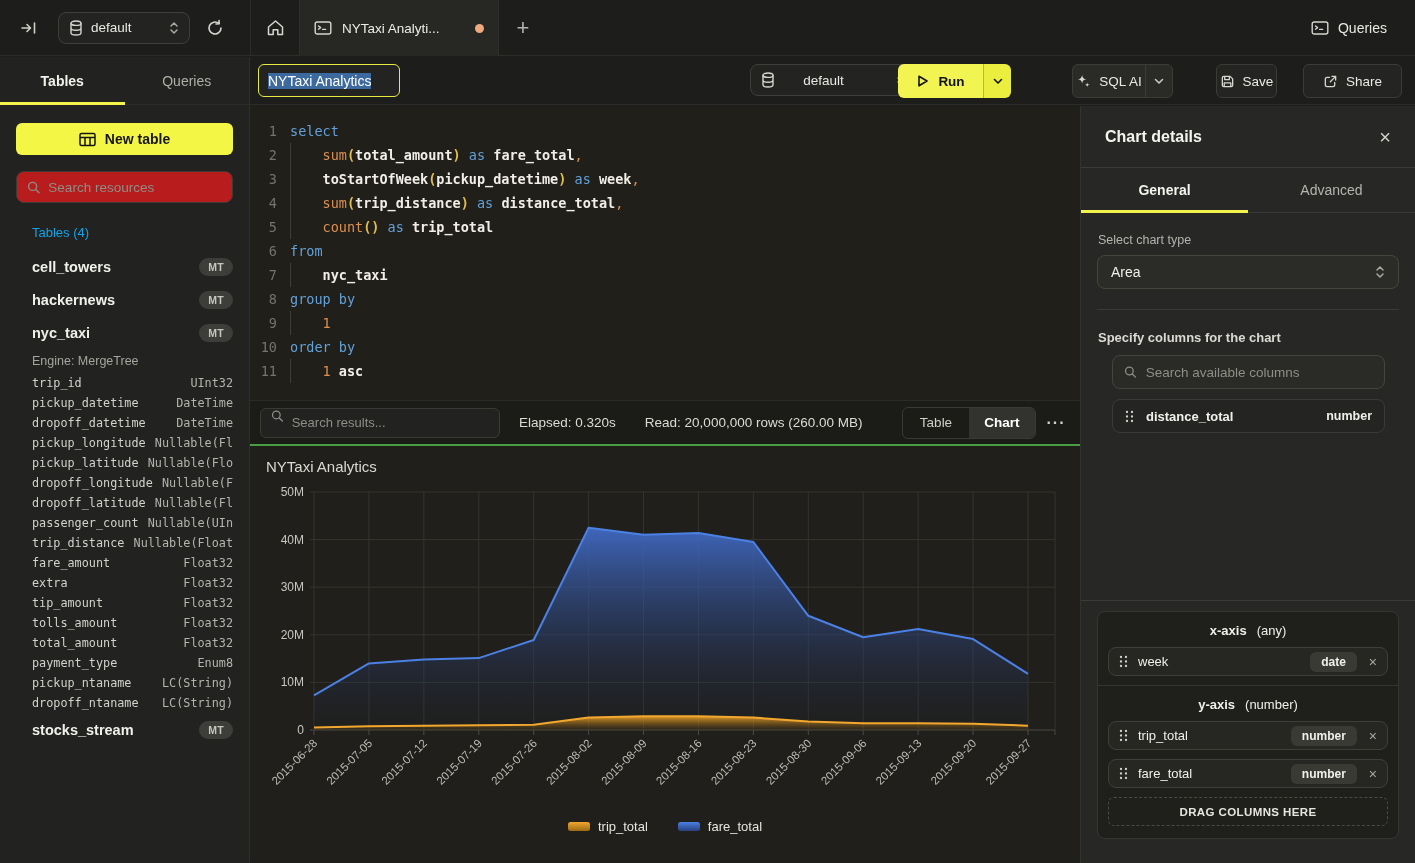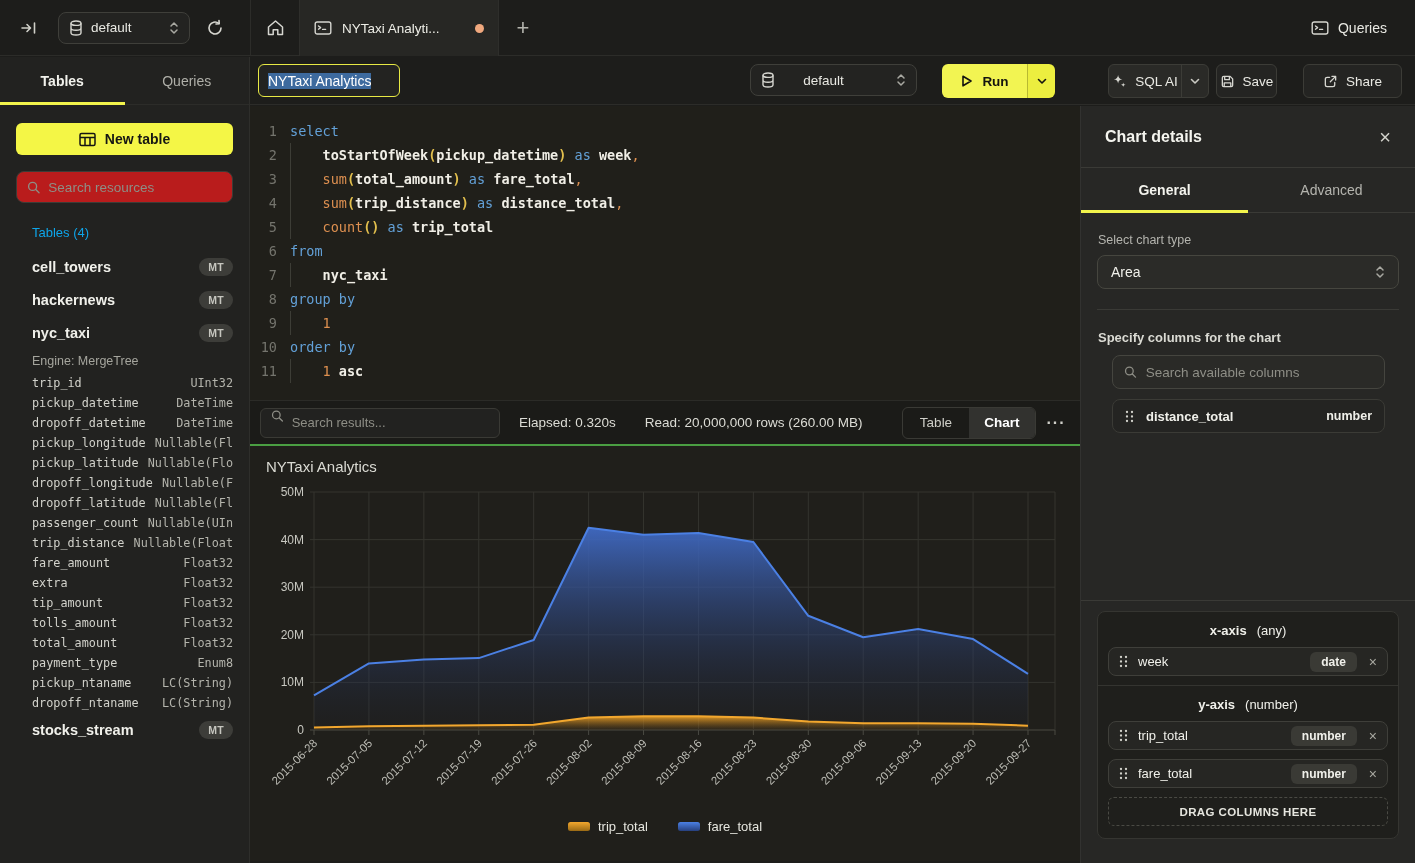--- a/index.html
+++ b/index.html
@@ -57,29 +57,29 @@
   .col-row .cname { color:#d2d2cb; }
   .col-row .ctype { color:#b4b4ac; }
 
   
   .toolrow { position:absolute; left:250px; top:57px; width:1165px; height:48px; background:#1d1d1b;
     border-bottom:1px solid #2c2c29; }
   .title-input { position:absolute; left:8px; top:7px; width:142px; height:33px; background:#232321;
     border:1.5px solid #e7e944; border-radius:6px; display:flex; align-items:center; padding:0 9px; cursor:text; }
   .title-input span { font-size:14px; color:#fff; background:#3d6a9e; white-space:nowrap; }
   .toolrow .db-select { position:absolute; left:500px; top:7px; width:167px; justify-content:space-between; }
-  .run-btn { position:absolute; left:692px; top:7px; width:113px; height:34px; border-radius:6px; overflow:hidden;
+  .run-btn { position:absolute; left:648px; top:7px; width:113px; height:34px; border-radius:6px; overflow:hidden;
     display:flex; cursor:pointer; border:none; padding:0; background:none; font-family:inherit; }
   .run-main { flex:1; background:#f2f452; display:flex; align-items:center; justify-content:center; gap:9px;
     font-size:13.5px; font-weight:bold; color:#14140f; }
   .run-caret { width:28px; background:#eceE3f; display:flex; align-items:center; justify-content:center;
     border-left:1px solid rgba(0,0,0,.22); color:#14140f; }
   .split-btn { position:absolute; top:7px; height:34px; border:1px solid #3c3c37; border-radius:6px;
     background:#2a2a27; display:flex; align-items:center; cursor:pointer; color:#e9e9e3; }
-  .sqlai-btn { left:822px; width:101px;margin-left:36px; }
+  .sqlai-btn { left:822px; width:101px; }
   .sqlai-main { flex:1; display:flex; align-items:center; justify-content:center; gap:8px; font-size:13.5px; }
   .sqlai-caret { width:27px; align-self:stretch; display:flex; align-items:center; justify-content:center;
     border-left:1px solid #3c3c37; color:#c9c9c2; }
   .plain-btn { position:absolute; top:7px; height:34px; border:1px solid #3c3c37; border-radius:6px;
     background:#242422; display:flex; align-items:center; justify-content:center; gap:8px; font-size:13.5px;
     color:#e9e9e3; cursor:pointer; font-family:inherit; }
   .save-btn { left:966px; width:61px; }
   .share-btn { left:1053px; width:99px; }
 
   
@@ -401,22 +401,22 @@
           <div>5</div>
           <div>6</div>
           <div>7</div>
           <div>8</div>
           <div>9</div>
           <div>10</div>
           <div>11</div>
         </div>
       <div class="code" id="code">
           <div class="code-line"><span class="tk-kw">select</span></div>
+          <div class="code-line"><span class="tk-in">    </span><span class="tk-fn">sum</span><span class="tk-pr">(</span><span class="tk-id">total_amount</span><span class="tk-pr">)</span><span> </span><span class="tk-kw">as</span><span> </span><span class="tk-id">fare_total</span><span class="tk-pu">,</span></div>
           <div class="code-line"><span class="tk-in">    </span><span class="tk-id">toStartOfWeek</span><span class="tk-pr">(</span><span class="tk-id">pickup_datetime</span><span class="tk-pr">)</span><span> </span><span class="tk-kw">as</span><span> </span><span class="tk-id">week</span><span class="tk-pu">,</span></div>
-          <div class="code-line"><span class="tk-in">    </span><span class="tk-fn">sum</span><span class="tk-pr">(</span><span class="tk-id">total_amount</span><span class="tk-pr">)</span><span> </span><span class="tk-kw">as</span><span> </span><span class="tk-id">fare_total</span><span class="tk-pu">,</span></div>
           <div class="code-line"><span class="tk-in">    </span><span class="tk-fn">sum</span><span class="tk-pr">(</span><span class="tk-id">trip_distance</span><span class="tk-pr">)</span><span> </span><span class="tk-kw">as</span><span> </span><span class="tk-id">distance_total</span><span class="tk-pu">,</span></div>
           <div class="code-line"><span class="tk-in">    </span><span class="tk-fn">count</span><span class="tk-pr">()</span><span> </span><span class="tk-kw">as</span><span> </span><span class="tk-id">trip_total</span></div>
           <div class="code-line"><span class="tk-kw">from</span></div>
           <div class="code-line"><span class="tk-in">    </span><span class="tk-id">nyc_taxi</span></div>
           <div class="code-line"><span class="tk-kw">group by</span></div>
           <div class="code-line"><span class="tk-in">    </span><span class="tk-nu">1</span></div>
           <div class="code-line"><span class="tk-kw">order by</span></div>
           <div class="code-line"><span class="tk-in">    </span><span class="tk-nu">1</span><span> </span><span class="tk-id">asc</span></div>
         </div>
     </div>

